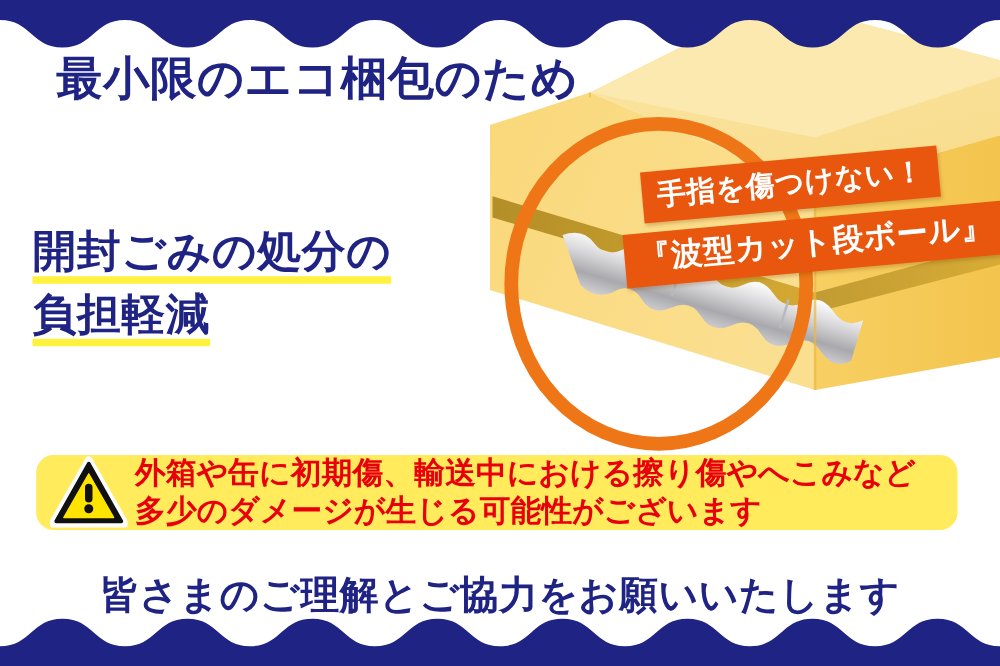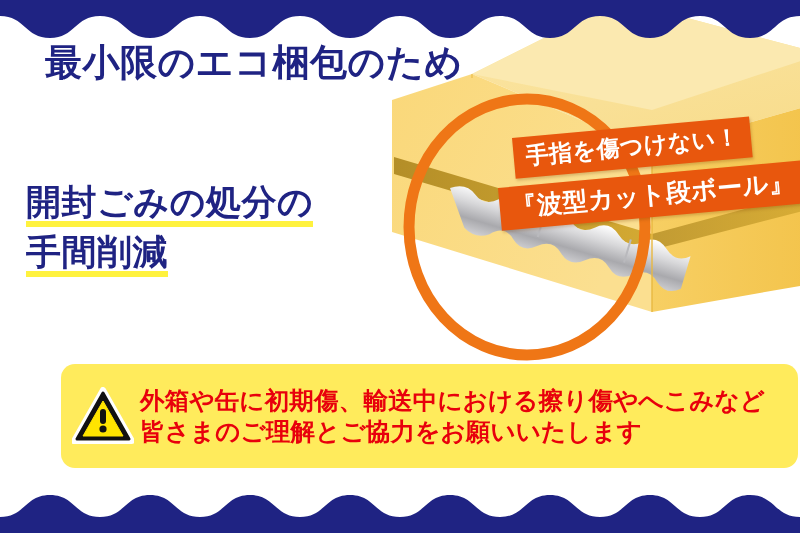--- a/index.html
+++ b/index.html
@@ -121,27 +121,26 @@
     transform-origin: left top;
     font-size: 25px;
   }
 
   
   #caution {
     position: absolute;
     left: 29px;
     top: 364px;
     width: 737px;
-    height: 104px;
+    height: 60px;
     background: #ffeb5c;
     border-radius: 14px;
     z-index: 5;
     display: flex;
     align-items: center;
-    margin-left: 32px;
   }
   #caution-icon {
     flex: 0 0 auto;
     width: 62px;
     height: 58px;
     margin-left: 11px;
     margin-right: 6px;
   }
   #caution-icon svg { display: block; width: 100%; height: 100%; }
   #caution-text {
@@ -240,21 +239,21 @@
   <div id="headline">
     <div class="headline-line">最小限のエコ梱包のため</div>
   </div>
 
   <div id="subhead">
     <div class="sub-line">
       <span>開封ごみの処分の</span>
       <span class="underline"></span>
     </div>
     <div class="sub-line">
-      <span>手間削減</span>
+      <span>負担軽減</span>
       <span class="underline"></span>
     </div>
   </div>
 
   <div id="callout">
     <div class="callout-strip s1">手指を傷つけない！</div>
     <div class="callout-strip s2">『波型カット段ボール』</div>
   </div>
 
   <div id="caution">
@@ -262,24 +261,25 @@
       <svg viewBox="0 0 62 58" xmlns="http://www.w3.org/2000/svg">
         <path d="M31 3 L60 54 L2 54 Z" fill="#ffffff" stroke="#ffffff" stroke-width="6" stroke-linejoin="round"></path>
         <path d="M31 6 L57 52 L5 52 Z" fill="#111111" stroke="#111111" stroke-width="3" stroke-linejoin="round"></path>
         <path d="M31 14 L51 49 L11 49 Z" fill="#ffe400" stroke="#ffe400" stroke-width="1" stroke-linejoin="round"></path>
         <rect x="28" y="22" width="6" height="15" rx="3" fill="#111111"></rect>
         <circle cx="31" cy="42" r="3.6" fill="#111111"></circle>
       </svg>
     </div>
     <div id="caution-text">
       <div class="caution-line">外箱や缶に初期傷、輸送中における擦り傷やへこみなど</div>
-      <div class="caution-line">皆さまのご理解とご協力をお願いいたします</div>
+      <div class="caution-line">多少のダメージが生じる可能性がございます</div>
     </div>
   </div>
 
+  <div id="closing">皆さまのご理解とご協力をお願いいたします</div>
 
   <div class="wave top">
     <svg viewBox="0 0 800 42" preserveAspectRatio="none" xmlns="http://www.w3.org/2000/svg">
       <path d="M0 0 L800 0 L800 16
                C 775 16 775 38 750 38
                C 725 38 725 16 700 16
                C 675 16 675 38 650 38
                C 625 38 625 16 600 16
                C 575 16 575 38 550 38
                C 525 38 525 16 500 16

